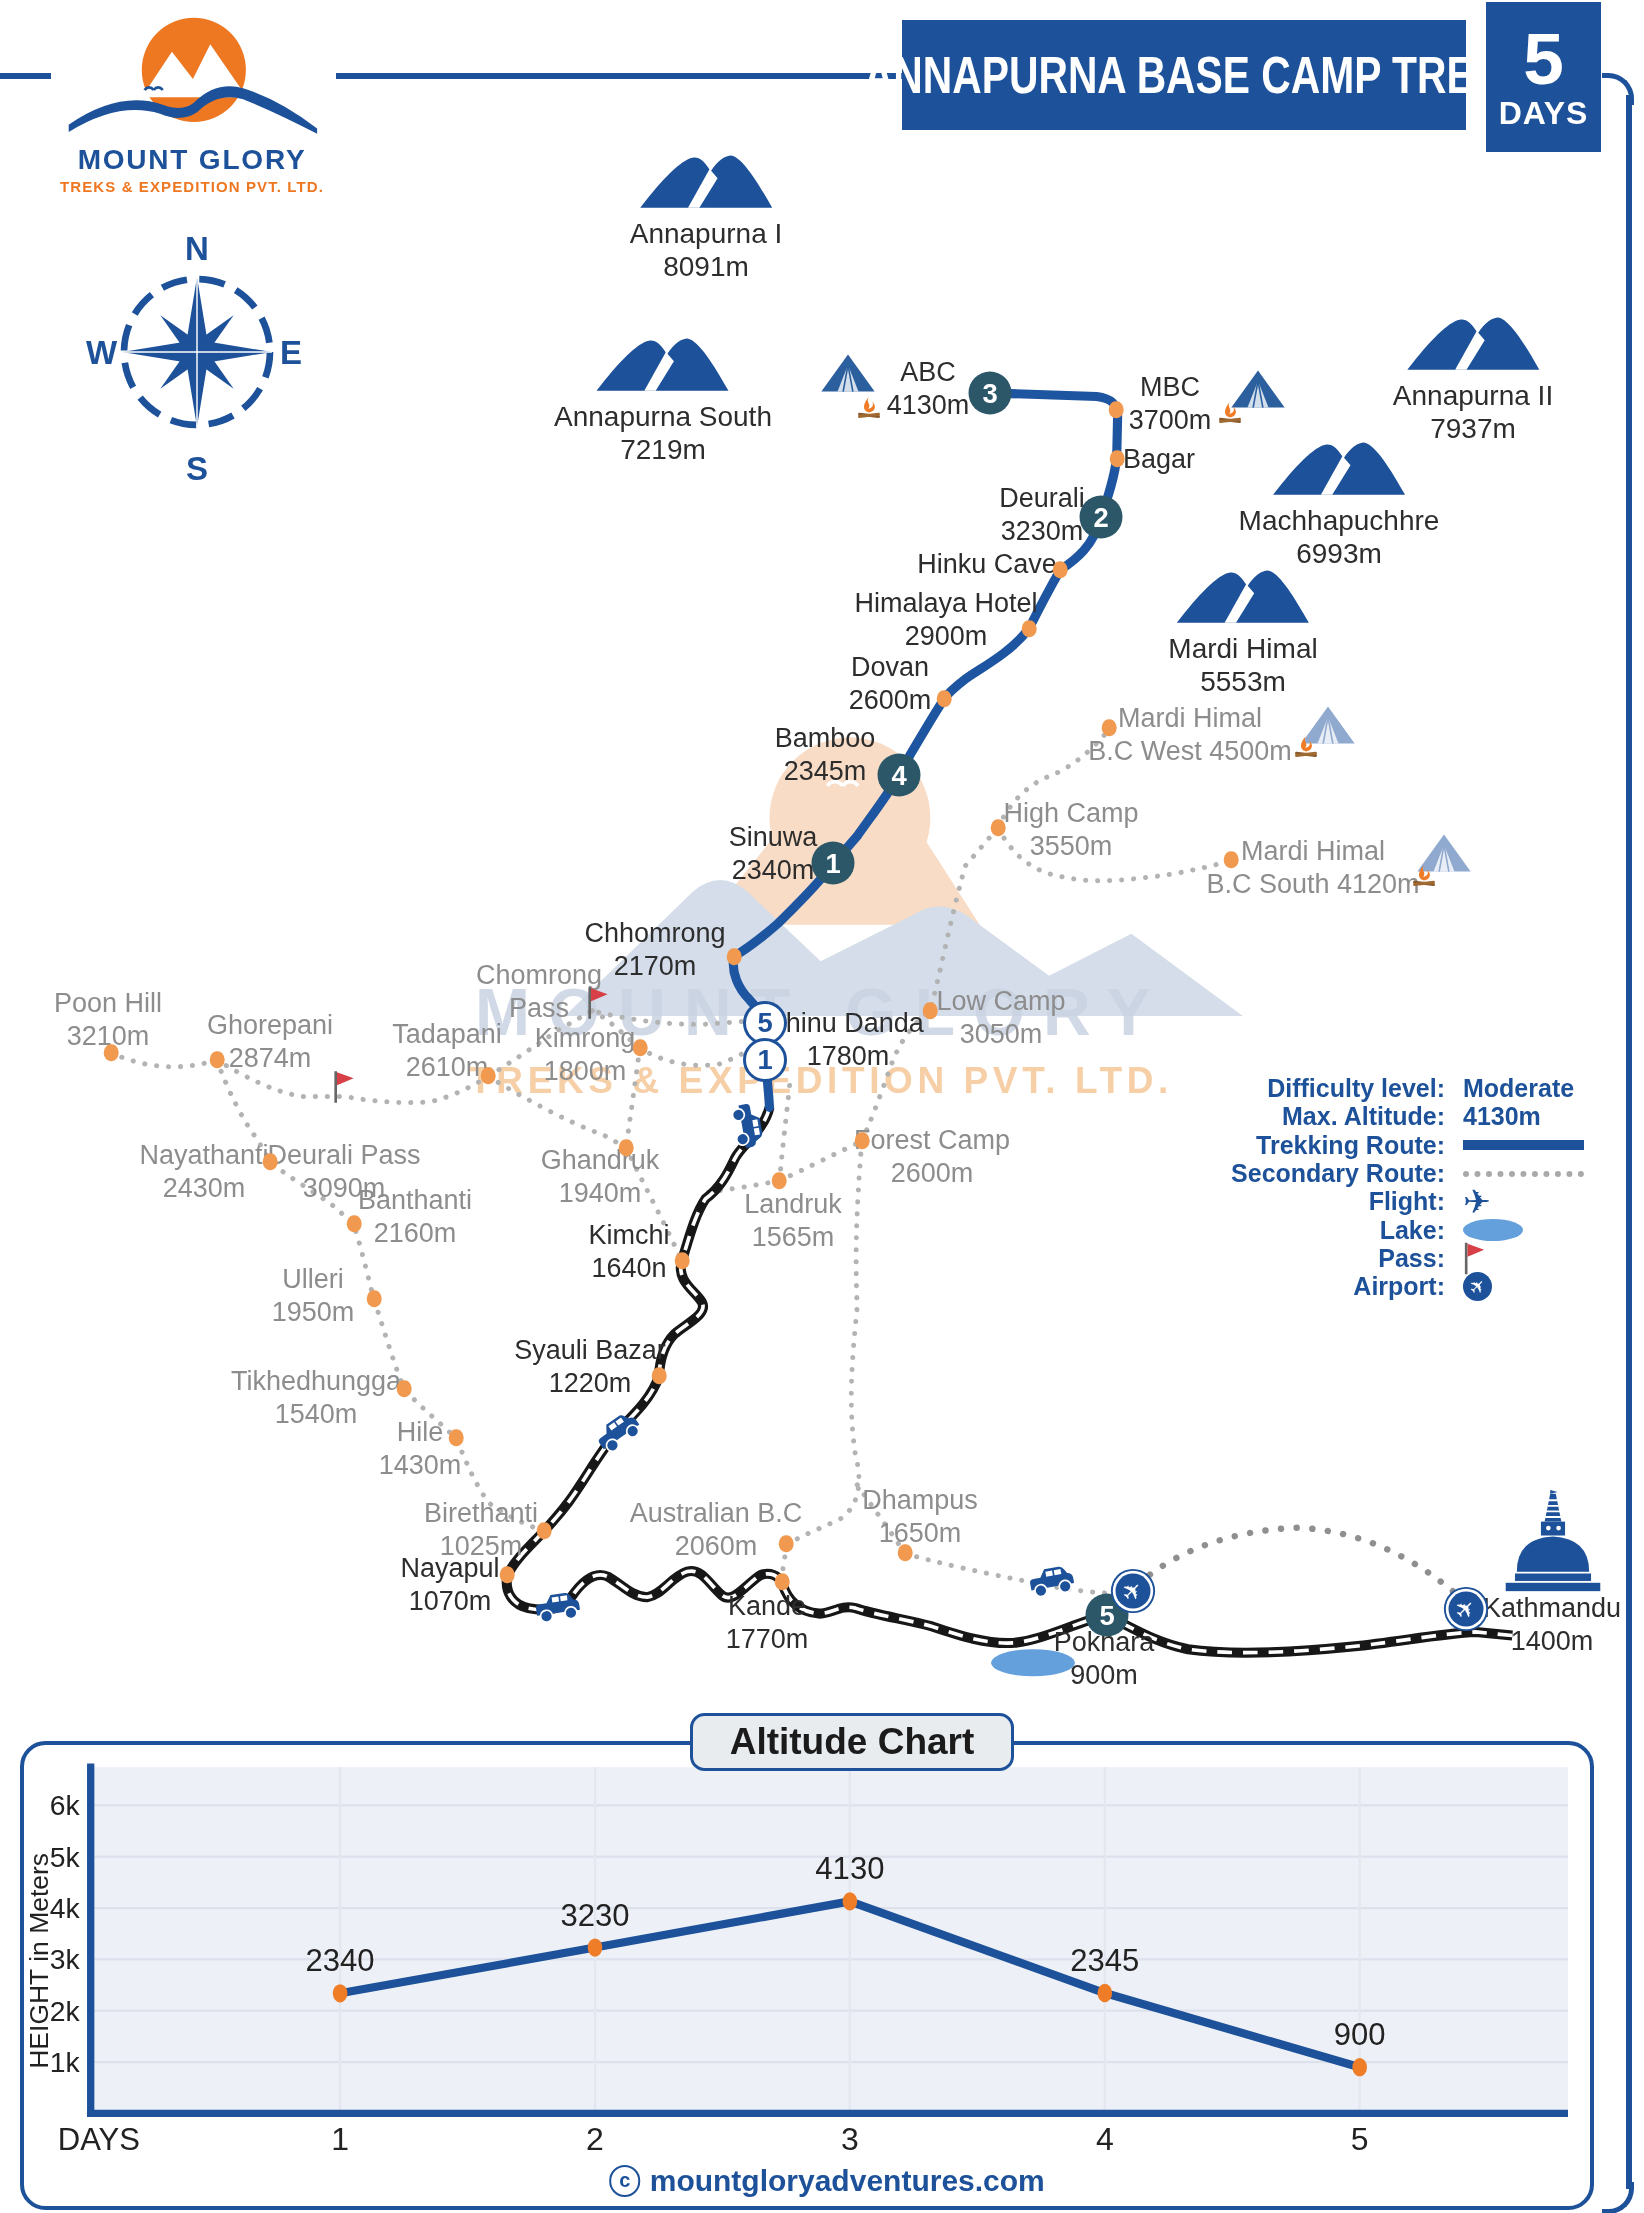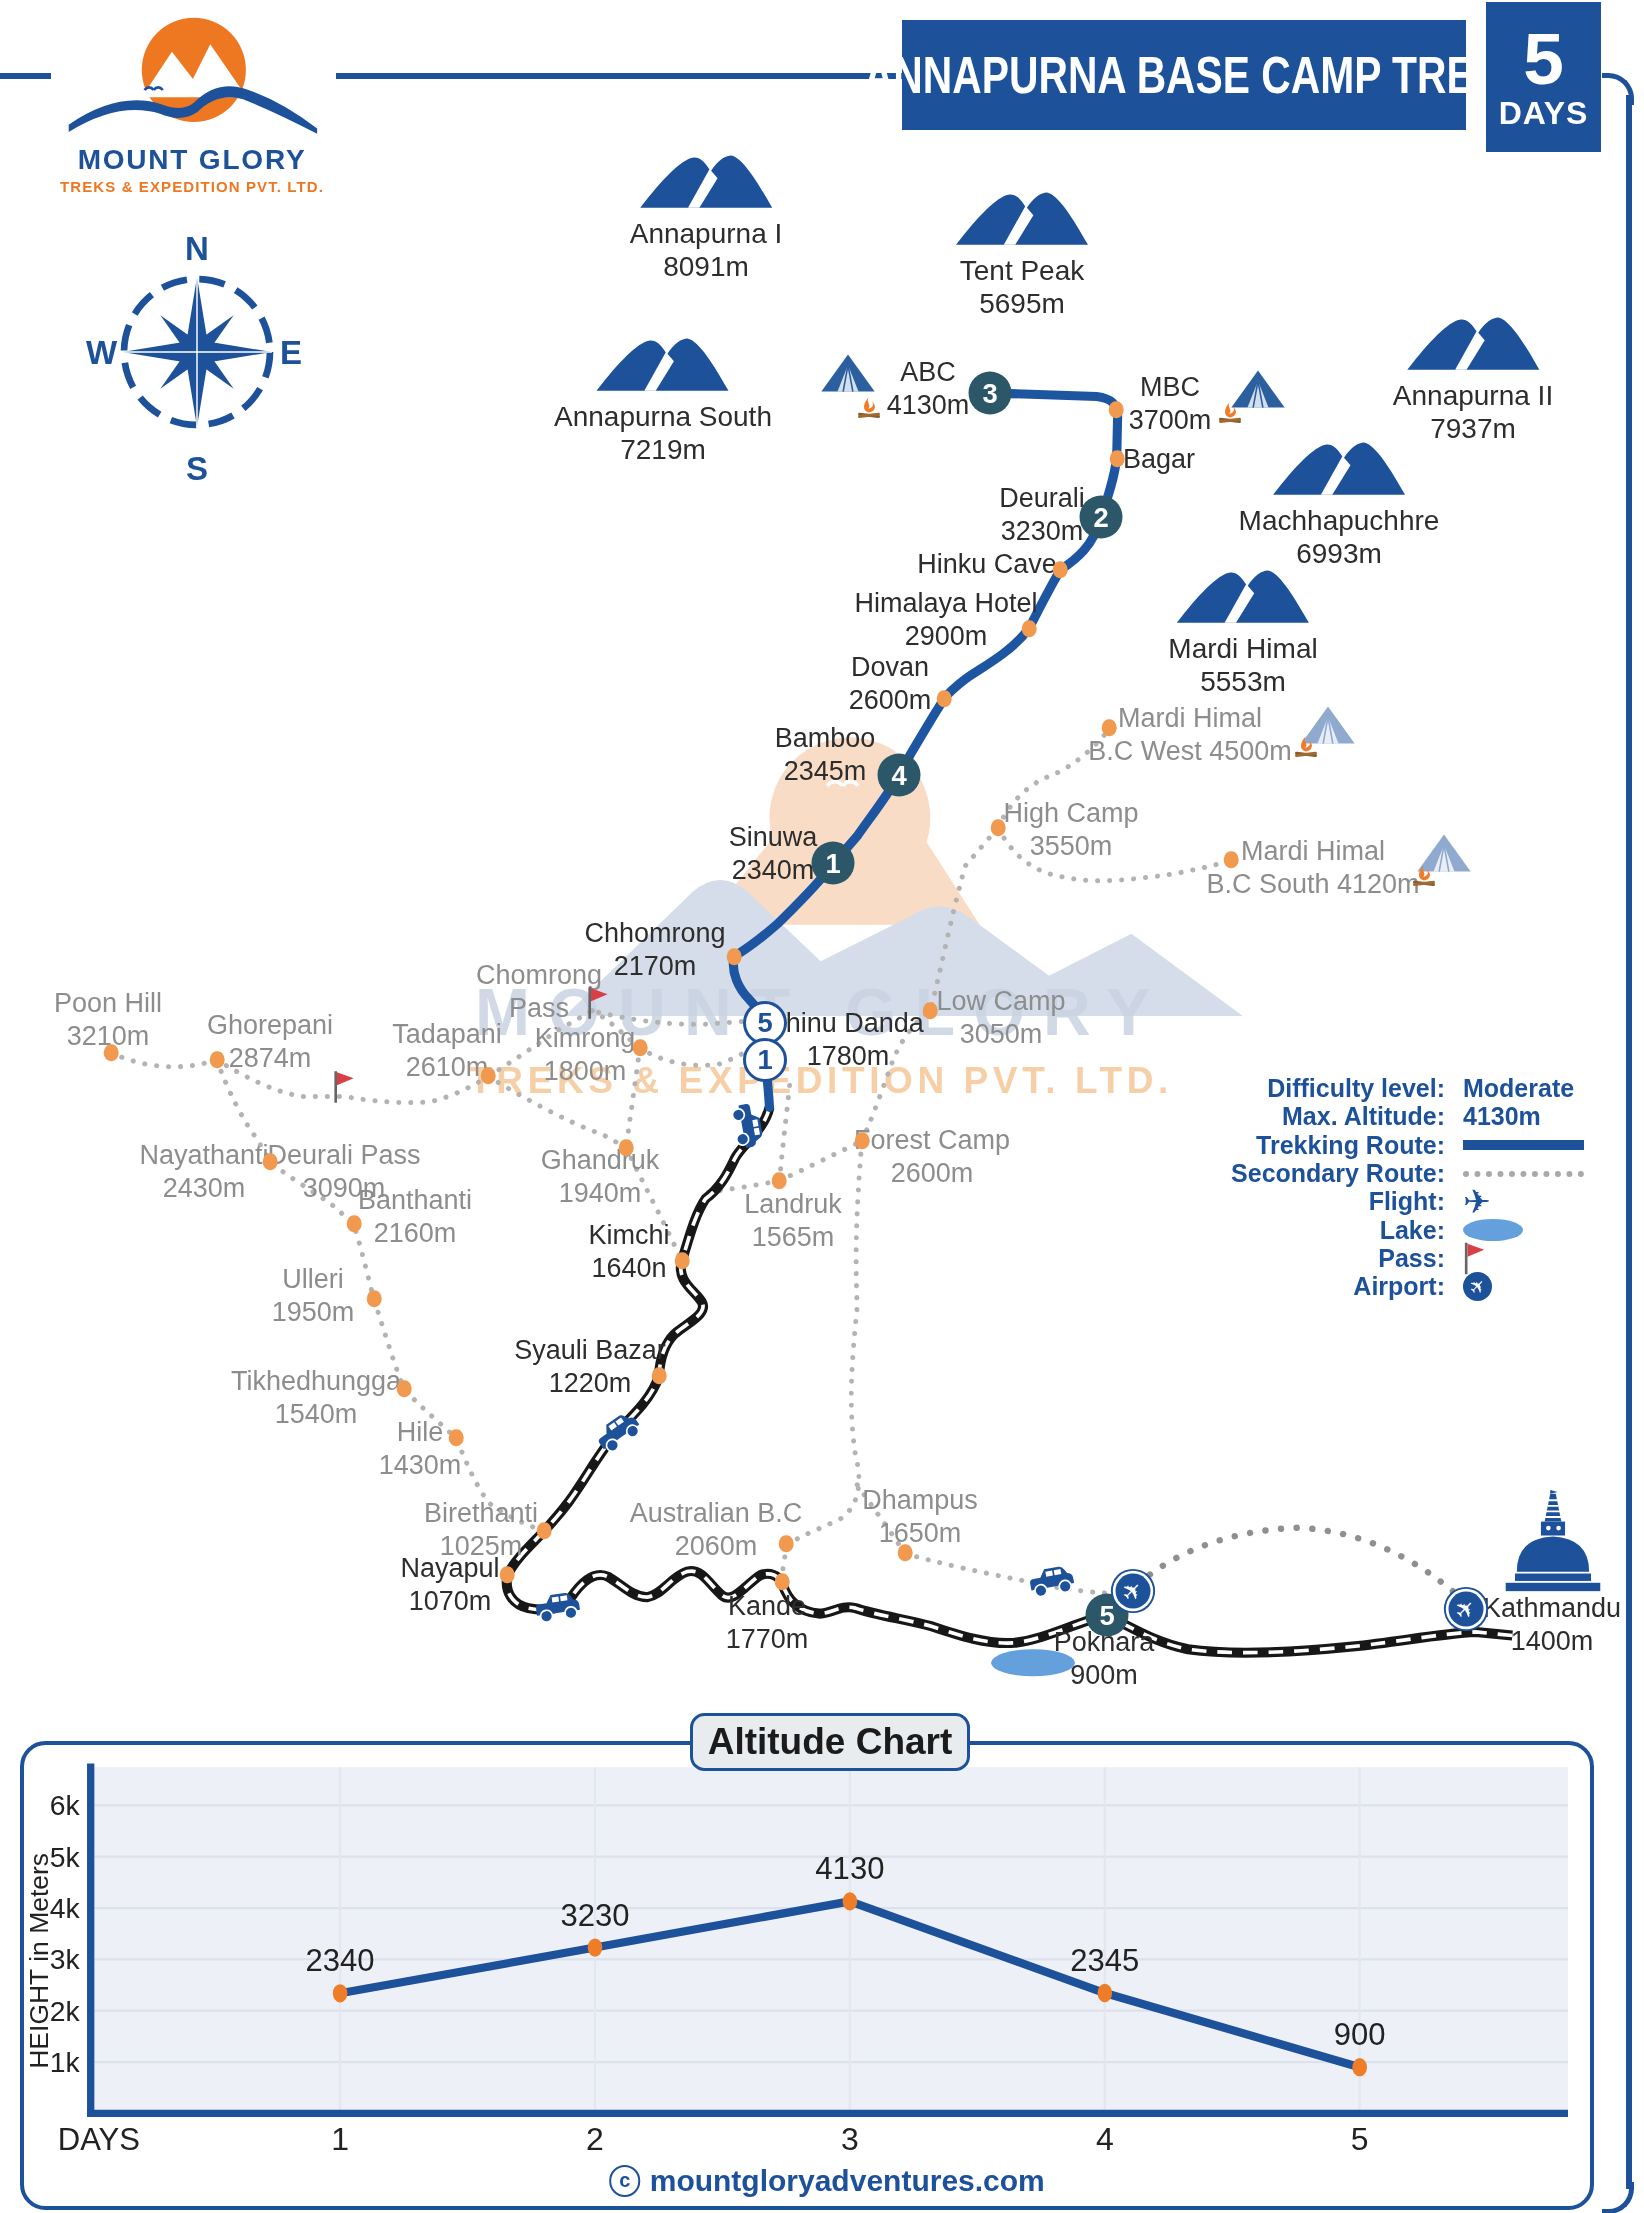--- a/index.html
+++ b/index.html
@@ -55,21 +55,21 @@
   .lval{font-weight:bold;color:#1d5199;font-size:25px;}
   .sym-trek{width:121px;height:10px;background:#1d5199;}
   .sym-dot{width:121px;border-top:6.4px dotted #a9a9a9;}
   .sym-lake{width:60px;height:22px;border-radius:50%;background:#64a0dc;}
   .sym-flight{color:#1d5199;font-size:33px;line-height:0;}
   .sym-airport{width:29px;height:29px;border-radius:50%;background:#1d5199;display:flex;align-items:center;justify-content:center;}
   .sym-airport span{color:#fff;font-size:19px;transform:rotate(-45deg);line-height:0;}
   
   .chart-box{position:absolute;left:20px;top:1741px;width:1574px;height:469px;background:#fff;
              border:4.6px solid #1d5199;border-radius:25.6px;box-sizing:border-box;}
-  .chart-title{position:absolute;left:690px;top:1713px;width:280px;height:58px;background:#e9ecef;
+  .chart-title{position:absolute;left:690px;top:1713px;width:324px;height:58px;background:#e9ecef;
                border:3.7px solid #1d5199;border-radius:14.6px;box-sizing:border-box;z-index:6;
                display:flex;align-items:center;justify-content:center;font-weight:bold;font-size:37px;color:#1b1b1b;}
   .footer{position:absolute;left:827px;top:2164px;transform:translateX(-50%);color:#1d5199;
           font-weight:bold;font-size:30px;white-space:nowrap;display:flex;align-items:center;gap:9.1px;z-index:7;}
   .cc{display:inline-flex;width:27.4px;height:27.4px;border:2.7px solid #1d5199;border-radius:50%;
       align-items:center;justify-content:center;font-size:20px;}
 </style>
 </head>
 <body>
 
@@ -146,24 +146,20 @@
     <path d="M842,1212 C836,1238 812,1252 804,1268 C796,1285 788,1300 772,1312 C760,1330 754,1355 746,1380 C740,1402 760,1412 768,1425 C775,1438 752,1448 738,1460 C726,1472 722,1488 721,1506 C714,1528 696,1546 676,1566 C654,1592 640,1620 622,1644 C610,1660 602,1668 595,1676 C580,1692 564,1706 555,1724 C552,1742 560,1756 578,1760 C598,1764 614,1762 625,1748 C636,1732 650,1718 666,1726 C680,1734 692,1748 708,1748 C724,1746 734,1726 752,1720 C768,1716 776,1734 790,1746 C802,1756 816,1734 832,1724 C842,1720 852,1724 856,1733 C862,1752 874,1764 896,1766 C910,1766 920,1756 936,1760 C960,1768 990,1772 1020,1780 C1050,1790 1080,1800 1110,1798 C1145,1794 1178,1775 1211,1768 C1240,1782 1265,1798 1300,1805 C1350,1812 1420,1808 1480,1802 C1530,1797 1575,1788 1615,1786 L1655,1790" stroke="#171717" stroke-width="11" stroke-linejoin="round"></path>
     <path d="M842,1212 C836,1238 812,1252 804,1268 C796,1285 788,1300 772,1312 C760,1330 754,1355 746,1380 C740,1402 760,1412 768,1425 C775,1438 752,1448 738,1460 C726,1472 722,1488 721,1506 C714,1528 696,1546 676,1566 C654,1592 640,1620 622,1644 C610,1660 602,1668 595,1676 C580,1692 564,1706 555,1724 C552,1742 560,1756 578,1760 C598,1764 614,1762 625,1748 C636,1732 650,1718 666,1726 C680,1734 692,1748 708,1748 C724,1746 734,1726 752,1720 C768,1716 776,1734 790,1746 C802,1756 816,1734 832,1724 C842,1720 852,1724 856,1733 C862,1752 874,1764 896,1766 C910,1766 920,1756 936,1760 C960,1768 990,1772 1020,1780 C1050,1790 1080,1800 1110,1798 C1145,1794 1178,1775 1211,1768 C1240,1782 1265,1798 1300,1805 C1350,1812 1420,1808 1480,1802 C1530,1797 1575,1788 1615,1786 L1655,1790" stroke="#ffffff" stroke-width="4" stroke-dasharray="16 12"></path>
     <path d="M1083,430 L1200,434 C1216,436 1223,442 1223,455 L1222,500 C1220,522 1212,545 1205,566 C1196,598 1178,612 1160,624 C1148,645 1136,668 1126,688 C1105,715 1075,730 1058,742 C1045,752 1038,758 1033,765 C1020,785 1008,806 996,826 L984,848 C970,872 952,895 938,915 L912,945 C895,968 872,990 852,1010 C835,1025 818,1038 803,1047 C800,1065 808,1082 820,1094 C830,1105 836,1112 837,1124 L837,1157 C839,1175 841,1195 842,1212" stroke="#1e55a0" stroke-width="10" stroke-linejoin="round" stroke-linecap="round"></path>
   </svg>
 
   <div id="map-layer" class="abs" style="left:0;top:0;width:1645px;height:2213px;">
       <div class="peak" style="left: 706px; top: 144px;"><span><svg viewBox="0 0 120 58" width="137" height="66">
             <path d="M2,56 C22,30 38,14 48,12 C54,11 58,15 62,21 L64,24 C70,14 77,10 82,10 C92,12 105,33 118,56 Z" fill="#1d5199"></path>
             <path d="M63,22 L44,56 L54,56 L70,30 Z" fill="#fff"></path>
           </svg></span><div>Annapurna I</div><div>8091m</div></div>
-      <div class="peak" style="left: 1022px; top: 181px;"><span><svg viewBox="0 0 120 58" width="137" height="66">
-            <path d="M2,56 C22,30 38,14 48,12 C54,11 58,15 62,21 L64,24 C70,14 77,10 82,10 C92,12 105,33 118,56 Z" fill="#1d5199"></path>
-            <path d="M63,22 L44,56 L54,56 L70,30 Z" fill="#fff"></path>
-          </svg></span><div>Tent Peak</div><div>5695m</div></div>
       <div class="peak" style="left: 1473px; top: 306px;"><span><svg viewBox="0 0 120 58" width="137" height="66">
             <path d="M2,56 C22,30 38,14 48,12 C54,11 58,15 62,21 L64,24 C70,14 77,10 82,10 C92,12 105,33 118,56 Z" fill="#1d5199"></path>
             <path d="M63,22 L44,56 L54,56 L70,30 Z" fill="#fff"></path>
           </svg></span><div>Annapurna II</div><div>7937m</div></div>
       <div class="peak" style="left: 663px; top: 327px;"><span><svg viewBox="0 0 120 58" width="137" height="66">
             <path d="M2,56 C22,30 38,14 48,12 C54,11 58,15 62,21 L64,24 C70,14 77,10 82,10 C92,12 105,33 118,56 Z" fill="#1d5199"></path>
             <path d="M63,22 L44,56 L54,56 L70,30 Z" fill="#fff"></path>
           </svg></span><div>Annapurna South</div><div>7219m</div></div>
       <div class="peak" style="left: 1339px; top: 431px;"><span><svg viewBox="0 0 120 58" width="137" height="66">
             <path d="M2,56 C22,30 38,14 48,12 C54,11 58,15 62,21 L64,24 C70,14 77,10 82,10 C92,12 105,33 118,56 Z" fill="#1d5199"></path>

